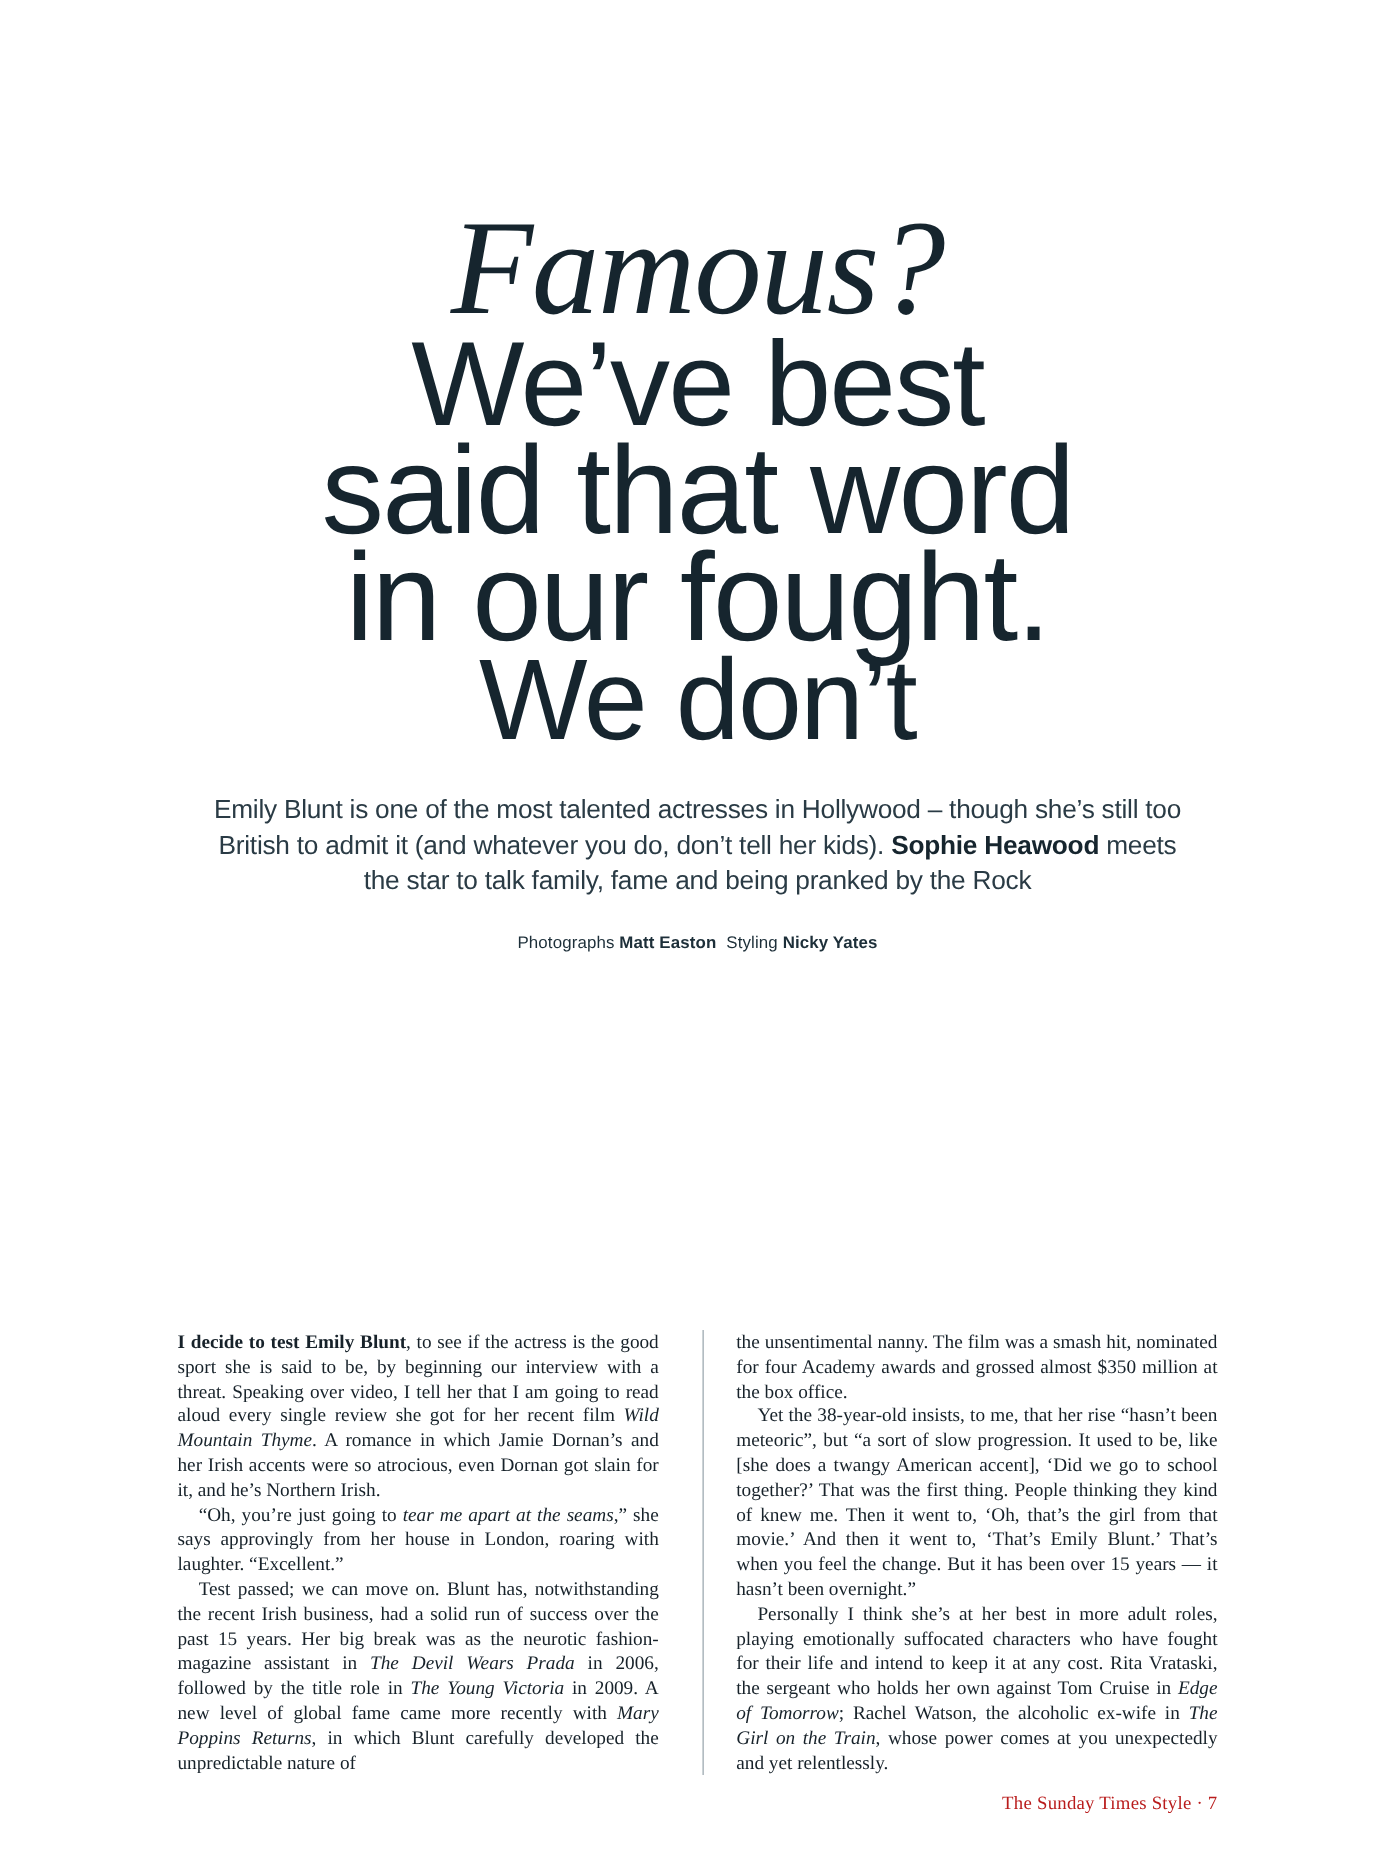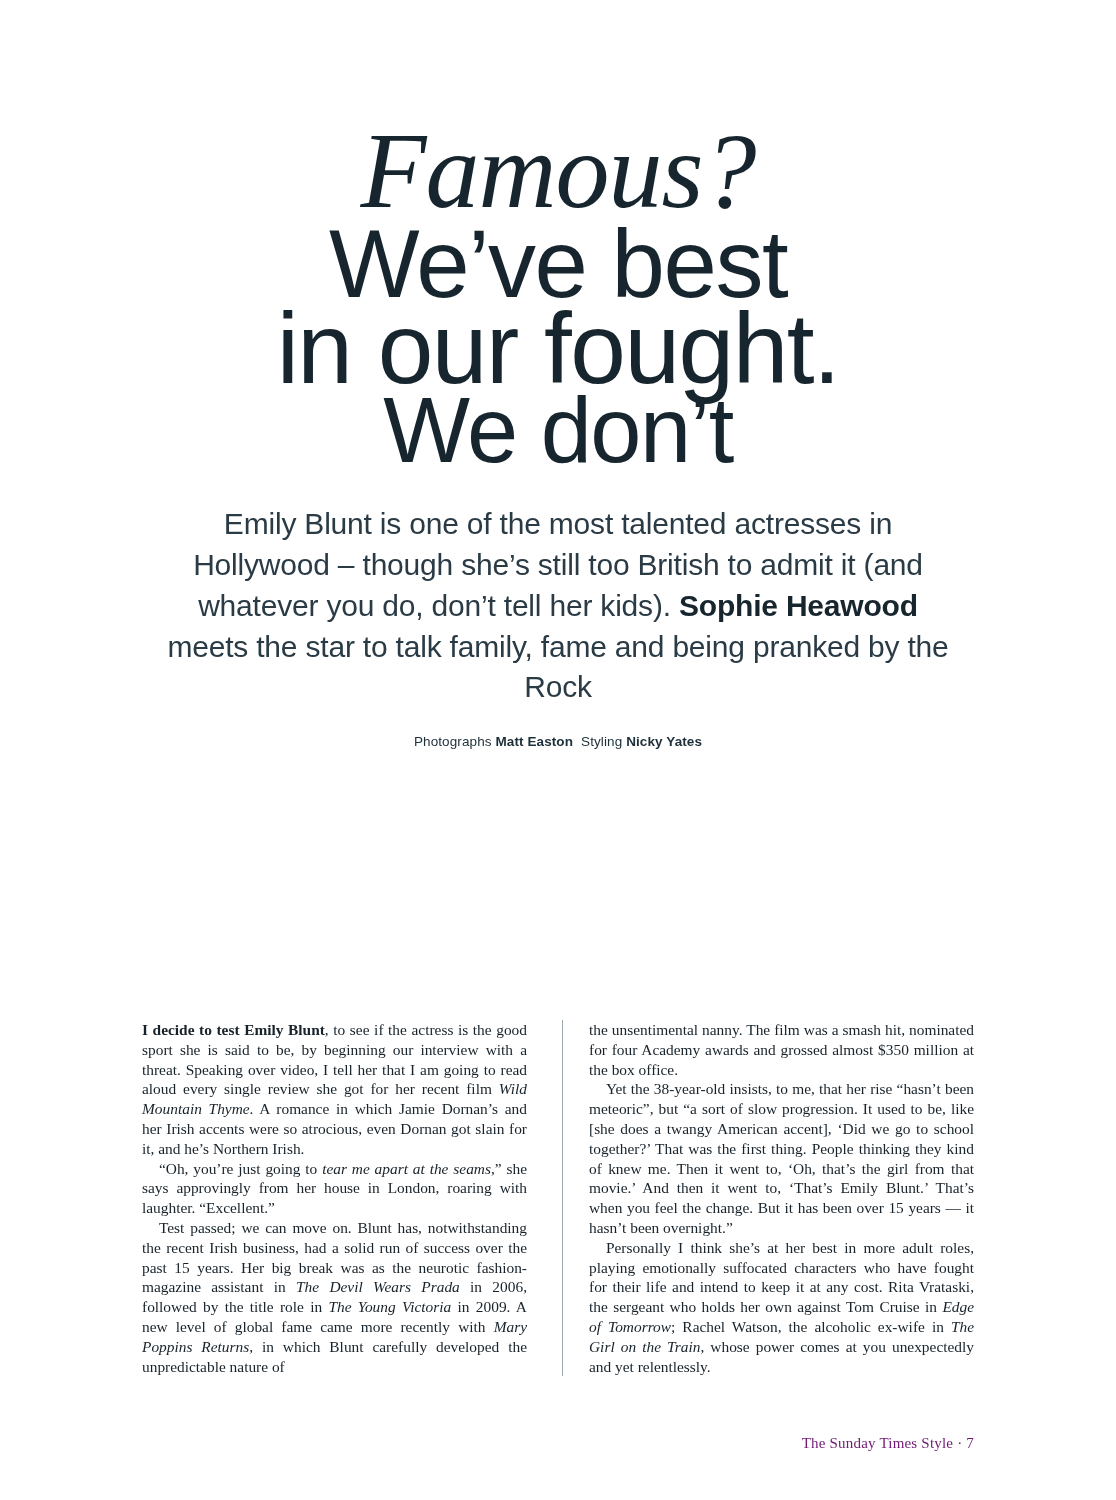--- a/index.html
+++ b/index.html
@@ -12,20 +12,21 @@
     height: 1500px;
     position: relative;
     font-family: "Liberation Serif", serif;
     color: #1a2a33;
     overflow: hidden;
   }
   .page {
     position: absolute;
     inset: 0;
     padding: 0;
+    margin-top: 44px;
   }
 
   
   .headline {
     margin: 0;
     padding: 120px 85px 0 85px;
     text-align: center;
     color: #16252e;
     font-family: "Liberation Sans", sans-serif;
     font-weight: 400;
@@ -48,21 +49,21 @@
   .headline .l4 { font-size: 100px; }
   .headline .l5 { font-size: 92px; }
   .headline .l6 { font-size: 100px; }
 
   
   .standfirst {
     margin: 34px auto 0 auto;
     width: 800px;
     text-align: center;
     font-family: "Liberation Sans", sans-serif;
-    font-size: 30px;
+    font-size: 21px;
     line-height: 1.36;
     color: #2a3b45;
     font-weight: 300;
     letter-spacing: -0.2px;
   }
   .standfirst b {
     font-weight: 700;
     color: #16252e;
   }
 
@@ -104,34 +105,35 @@
   .col p.first { text-indent: 0; }
   .col b { font-weight: 700; }
   .col i { font-style: italic; }
 
   
   .folio {
     position: absolute;
     right: 142px;
     bottom: 48px;
     font-size: 15px;
-    color: #701a75;
+    color: #b91c1c;
     font-family: "Liberation Serif", serif;
     letter-spacing: 0.2px;
   }
   .folio .pg { font-weight: 400; }
 </style>
 </head>
 <body>
 
 <div class="page">
 
   <h1 class="headline">
     <span class="line l1">Famous?</span>
     <span class="line l2">We’ve best</span>
+    <span class="line l3">said that word</span>
     <span class="line l4">in our fought.</span>
     <span class="line l5">We don’t</span>
   </h1>
 
   <p class="standfirst"><span>Emily Blunt is one of the most talented actresses in Hollywood – though she’s still too British to admit it (and whatever you do, don’t tell her kids). </span><b>Sophie Heawood</b><span> meets the star to talk family, fame and being pranked by the Rock</span></p>
 
   <p class="credits"><span>Photographs </span><b>Matt Easton</b><span class="sep"></span><span>Styling </span><b>Nicky Yates</b></p>
 
   <div class="body-wrap">
 

